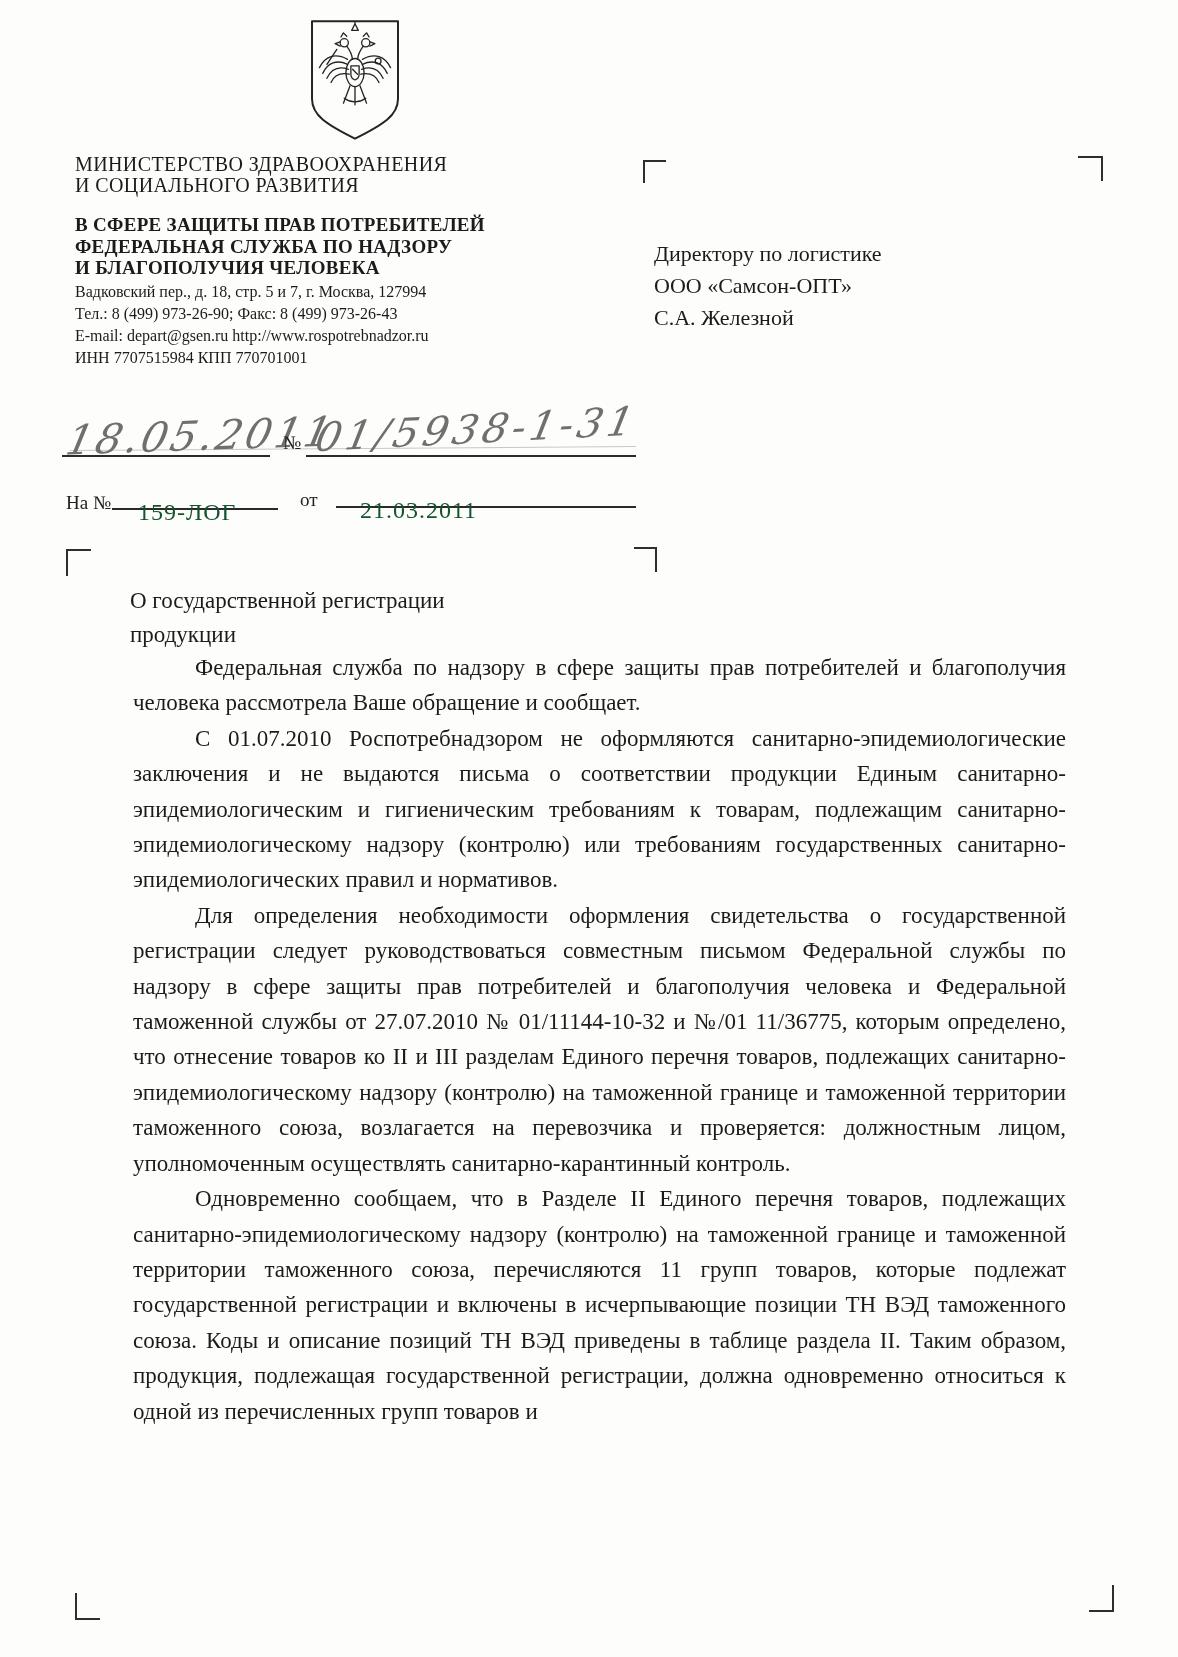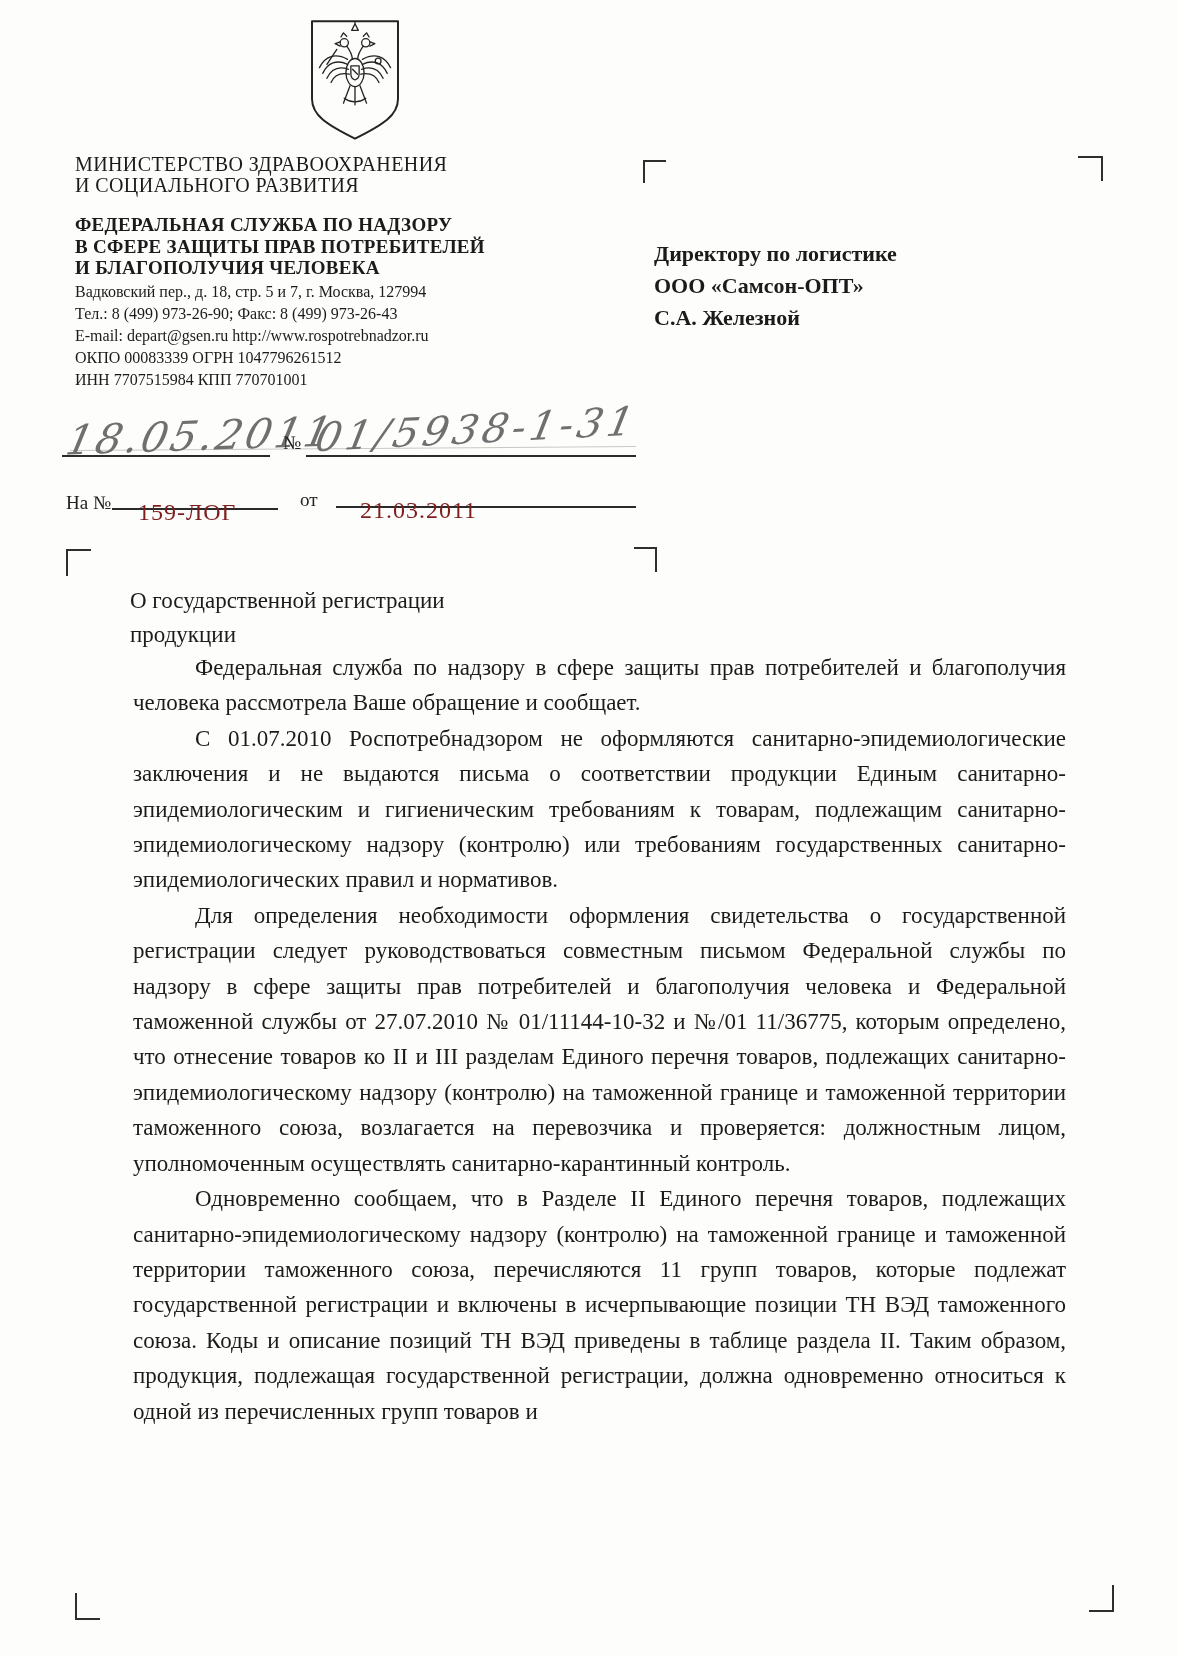--- a/index.html
+++ b/index.html
@@ -17,21 +17,21 @@
     position:absolute;left:75px;top:18px;width:560px;
     text-align:left;
   }
   .coat-of-arms{display:block;margin:0 auto 12px auto;}
   .ministry{font-size:20px;line-height:21px;letter-spacing:.4px;}
   .agency{margin-top:18px;font-weight:bold;font-size:19px;line-height:21.5px;letter-spacing:.3px;}
   .contacts{margin-top:2px;font-size:16px;line-height:22px;}
   
   .recipient{
     position:absolute;left:654px;top:238px;
-    font-size:22px;line-height:32px;white-space:nowrap;font-weight:bold;
+    font-size:22px;line-height:32px;white-space:nowrap;
   }
   
   .mark{position:absolute;}
   .mark-tl{width:21px;height:21px;border-top:2px solid #2e2e2e;border-left:2px solid #2e2e2e;}
   .mark-tr{width:23px;height:23px;border-top:2px solid #2e2e2e;border-right:2px solid #2e2e2e;}
   .mark-bl{width:23px;height:25px;border-bottom:2px solid #2e2e2e;border-left:2px solid #2e2e2e;}
   .mark-br{width:23px;height:25px;border-bottom:2px solid #2e2e2e;border-right:2px solid #2e2e2e;}
   .m-recip-tl{left:643px;top:160px;}
   .m-recip-tr{left:1078px;top:156px;}
   .m-ref-bl{left:66px;top:549px;width:23px;height:25px;border-top:2px solid #2e2e2e;border-left:2px solid #2e2e2e;}
@@ -42,21 +42,21 @@
   .rule{position:absolute;border-bottom:2px solid #2a2a2a;}
   .rule-date{left:62px;top:455px;width:208px;}
   .rule-num{left:306px;top:455px;width:330px;}
   .rule-in-num{left:112px;top:508px;width:166px;}
   .rule-in-date{left:336px;top:506px;width:300px;}
   .faint-rule{position:absolute;left:70px;top:448px;width:566px;border-bottom:1.5px solid #c9c9c3;transform:rotate(-.4deg);}
   .ref-label{position:absolute;font-size:19px;color:#222;}
   .lbl-no{left:283px;top:432px;}
   .lbl-na{left:66px;top:492px;}
   .lbl-ot{left:300px;top:489px;}
-  .typed-val{position:absolute;font-size:24px;color:#7f1d1d;letter-spacing:1px;}
+  .typed-val{position:absolute;font-size:24px;color:#14532d;letter-spacing:1px;}
   .val-in-num{left:138px;top:499px;}
   .val-in-date{left:360px;top:497px;}
   .handwriting{
     position:absolute;
     font-family:"DejaVu Serif",serif;font-style:italic;
     color:#6f6f6f;white-space:nowrap;
   }
   .hand-date{left:68px;top:412px;font-size:41px;letter-spacing:3px;transform:skewX(-14deg) rotate(-2deg);}
   .hand-num{left:318px;top:406px;font-size:40px;letter-spacing:4px;transform:skewX(-14deg) rotate(-3deg);}
   
@@ -118,30 +118,29 @@
         <path d="M47 97 Q60 106 73 97"></path>
       </g>
     </svg>
 
     <div class="ministry">
       <div>МИНИСТЕРСТВО ЗДРАВООХРАНЕНИЯ</div>
       <div>И СОЦИАЛЬНОГО РАЗВИТИЯ</div>
     </div>
 
     <div class="agency">
+      <div>В СФЕРЕ ЗАЩИТЫ ПРАВ ПОТРЕБИТЕЛЕЙ</div>
       <div>ФЕДЕРАЛЬНАЯ СЛУЖБА ПО НАДЗОРУ</div>
-      <div>В СФЕРЕ ЗАЩИТЫ ПРАВ ПОТРЕБИТЕЛЕЙ</div>
       <div>И БЛАГОПОЛУЧИЯ ЧЕЛОВЕКА</div>
     </div>
 
     <div class="contacts">
       <div>Вадковский пер., д. 18, стр. 5 и 7,  г. Москва, 127994</div>
       <div>Тел.: 8 (499) 973-26-90; Факс: 8 (499) 973-26-43</div>
       <div>E-mail: depart@gsen.ru  http://www.rospotrebnadzor.ru</div>
-      <div>ОКПО 00083339  ОГРН 1047796261512</div>
       <div>ИНН 7707515984  КПП 770701001</div>
     </div>
   </div>
 
   <div class="recipient">
     <div>Директору по логистике</div>
     <div>ООО «Самсон-ОПТ»</div>
     <div>С.А. Железной</div>
   </div>
 

